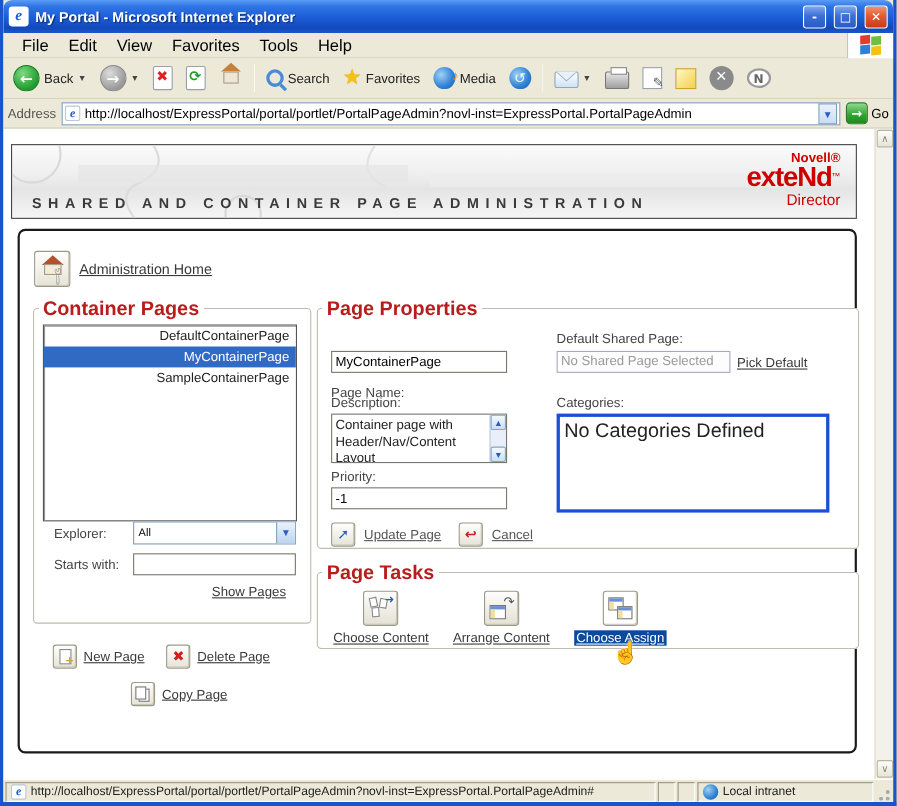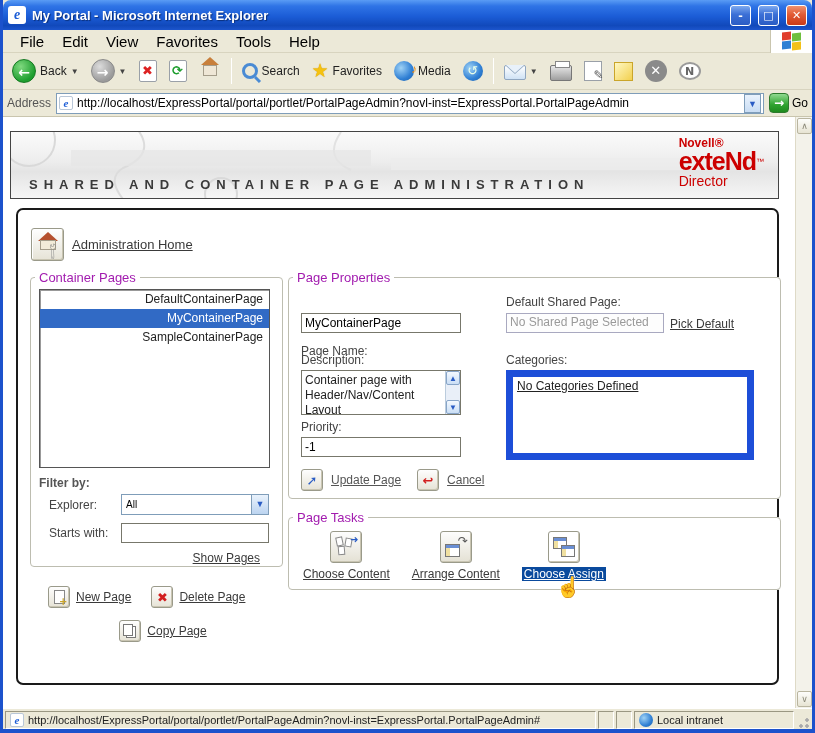--- a/index.html
+++ b/index.html
@@ -100,39 +100,39 @@
   .vs-btn{ position:absolute; left:1px; width:15px; height:16px; background:linear-gradient(180deg,#fdfdfb,#e7e4d3);
     border:1px solid #b9b5a0; border-radius:2px; color:#8a8878; font-size:9px; text-align:center; line-height:15px; }
   .vs-btn.up{ top:1px; } .vs-btn.down{ bottom:1px; }
 
   
   .banner{ position:absolute; left:7px; top:14px; width:769px; height:68px;
     border:1px solid #444; background:linear-gradient(180deg,#fbfbfb 0%,#ededed 45%,#e4e4e4 60%,#f6f6f6 100%); overflow:hidden; }
   .banner svg.deco{ position:absolute; left:0; top:0; }
   .banner-title{ position:absolute; left:18px; bottom:6px; font-size:13px; font-weight:bold;
     color:#3a3a3a; letter-spacing:6px; white-space:nowrap; }
-  .novell-logo{ position:absolute; right:14px; top:5px; color:var(--brand); text-align:left; line-height:1; }
+  .novell-logo{ position:absolute; right:14px; top:5px; color:var(--brand); text-align:right; line-height:1; }
   .novell-logo .l1{ font-size:12px; font-weight:bold; }
   .novell-logo .l2{ font-size:25px; font-weight:bold; letter-spacing:-1px; }
   .novell-logo .tm{ font-size:8px; vertical-align:super; }
   .novell-logo .l3{ font-size:14px; }
 
   
   .main-box{ position:absolute; left:13px; top:91px; width:763px; height:477px;
     border:2px solid #1a1a1a; border-radius:7px; background:#fff; font-size:12px; color:#333; }
 
   .admin-home{ position:absolute; left:13px; top:18px; display:flex; align-items:center; gap:8px; }
   .tool-button{ width:33px; height:33px; border:1px solid #9a9a8a; border-radius:3px;
     background:linear-gradient(180deg,#fefefe,#e6e3d6); box-shadow:inset -1px -1px 0 #c9c5b2, inset 1px 1px 0 #fff;
     display:flex; align-items:center; justify-content:center; position:relative; }
   .link{ color:#3a3a3a; text-decoration:underline; cursor:pointer; }
   .admin-home .link{ font-size:13px; }
 
   fieldset{ position:absolute; border:1px solid #bdbdb0; border-radius:4px; background:#fff; }
-  legend{ font-size:13px; font-weight:normal; color:#a21caf; padding:0 4px; margin-left:4px; }
+  legend{ font-size:18px; font-weight:bold; color:#b91c1c; padding:0 4px; margin-left:4px; }
 
   .fs-container{ left:12px; top:60px; width:253px; height:297px; }
   .listbox{ margin:4px 8px 0 8px; width:231px; height:179px; border:1px solid #555;
     box-shadow:inset 1px 1px 0 #999; background:#fff; overflow:hidden; }
   .lb-row{ font-size:12px; color:#222; padding:2px 6px 3px 6px; white-space:nowrap;text-align:right; }
   .lb-row.selected{ background:var(--accent); color:#fff; }
 
   .filter-label{ font-weight:bold; color:#555; margin:8px 0 4px 8px; }
   .frow{ display:flex; align-items:center; margin:0 12px 8px 18px; }
   .frow .flabel{ width:72px; color:#444; }
@@ -163,21 +163,21 @@
   .pinput{ position:absolute; height:20px; border:1px solid #77776b; background:#fff;
     font-size:12px; padding:0 3px; color:#000; font-family:"Liberation Sans", sans-serif; }
   .disabled-input{ position:absolute; height:20px; border:1px solid #a9a9c0; background:#fdfdfd;
     font-size:12px; padding:1px 3px 0 3px; color:#9a9a9a; overflow:hidden; white-space:nowrap; }
   .descbox{ position:absolute; border:1px solid #77776b; background:#fff; overflow:hidden; }
   .desc-text{ position:absolute; left:0; top:0; right:15px; padding:2px 3px; font-size:12px; line-height:15px; color:#222; }
   .mini-scroll{ position:absolute; right:0; top:0; width:15px; height:100%; background:#e9eff8; border-left:1px solid #bcd; }
   .ms-btn{ position:absolute; left:0; width:14px; height:14px; background:linear-gradient(180deg,#f4f9ff,#cadef5);
     border:1px solid #88a5c8; border-radius:2px; color:#2a5cc4; font-size:8px; text-align:center; line-height:13px; }
   .ms-btn.up{ top:0; } .ms-btn.down{ bottom:0; }
-  .catbox{ position:absolute; border:7px solid #1d4ed8; background:#fff; font-size:12px; padding:2px 4px; color:#222;text-decoration:underline; }
+  .catbox{ position:absolute; border:3px solid #1d4ed8; background:#fff; font-size:18px; padding:2px 4px; color:#222; }
   .update-row{ position:absolute; left:12px; top:184px; display:flex; align-items:center; gap:8px; }
   .blue-arrow{ color:#2a5cc4; font:bold 13px/13px "DejaVu Sans", sans-serif; }
   .red-arrow{ color:#d21e1e; font:bold 13px/13px "DejaVu Sans", sans-serif; }
   .update-row .link{ color:#555; }
 
   .fs-tasks{ left:270px; top:300px; width:493px; height:80px; }
   .tasks-row{ display:flex; align-items:flex-start; gap:22px; padding:6px 0 0 14px; }
   .task{ display:flex; flex-direction:column; align-items:center; gap:4px; position:relative; }
   .task-btn{ width:32px; height:32px; border:1px solid #9a9a8a; border-radius:3px;
     background:linear-gradient(180deg,#fdfdfd,#e4e1d4); box-shadow:inset -1px -1px 0 #c9c5b2;
@@ -370,21 +370,20 @@
         <span class="link">Administration Home</span>
       </div>
 
       <fieldset class="fs-container">
         <legend>Container Pages</legend>
         <div class="listbox">
           <div class="lb-row">DefaultContainerPage</div>
           <div class="lb-row selected">MyContainerPage</div>
           <div class="lb-row">SampleContainerPage</div>
         </div>
-        <div class="filter-label">Filter by:</div>
         <div class="frow">
           <span class="flabel">Explorer:</span>
           <span class="combo">
             <span class="cval">All</span>
             <span class="cbtn">▼</span>
           </span>
         </div>
         <div class="frow">
           <span class="flabel">Starts with:</span>
           <input class="tinput" value="" style="">

